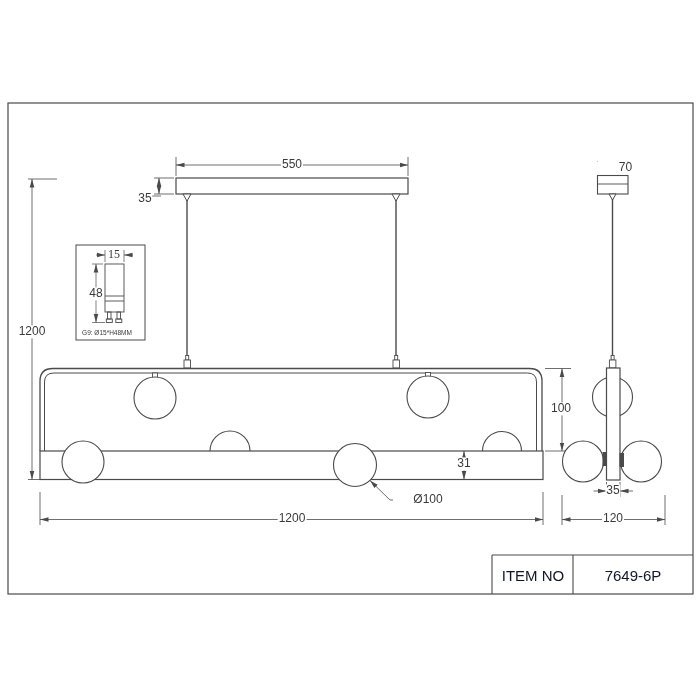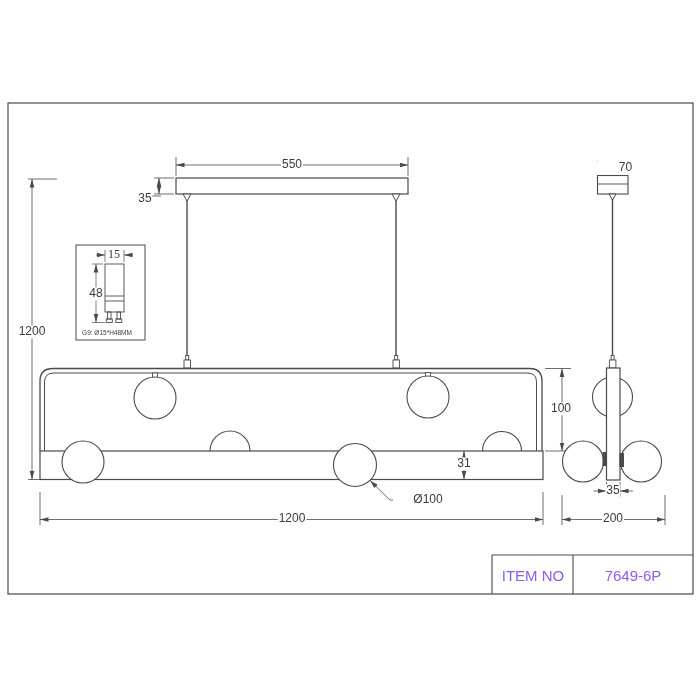--- a/index.html
+++ b/index.html
@@ -2,21 +2,21 @@
 <html><head>
 <meta charset="utf-8">
 <style>
   html,body{margin:0;padding:0;background:#fff;}
   #stage{position:relative;width:700px;height:700px;background:#ffffff;overflow:hidden;
          font-family:"Liberation Sans", sans-serif;}
   #linework{position:absolute;left:0;top:0;}
   .dim-label{position:absolute;transform:translate(-50%,-50%);background:#ffffff;
              color:#3a3a3a;font-size:12px;line-height:1.1;padding:0 1px;white-space:nowrap;}
   .tiny-label{font-size:6.5px;letter-spacing:0;}
-  .tb-text{position:absolute;transform:translate(-50%,-50%);color:#8b5cf6;font-size:15px;
+  .tb-text{position:absolute;transform:translate(-50%,-50%);color:#0f172a;font-size:15px;
            white-space:nowrap;background:transparent;}
 </style>
 </head>
 <body>
 
 <div id="stage">
 
   <svg id="linework" width="700" height="700" viewBox="0 0 700 700">
     <defs>
       <marker id="ae" markerWidth="9" markerHeight="6" refX="8.5" refY="3" orient="auto" markerUnits="userSpaceOnUse">
@@ -177,21 +177,21 @@
   <div class="dim-label" style="left:292px;top:165px;">550</div>
   <div class="dim-label" style="left:145px;top:199px;">35</div>
   <div class="dim-label" style="left:32px;top:332px;">1200</div>
   <div class="dim-label" style="left:561px;top:409px;">100</div>
   <div class="dim-label" style="left:464px;top:464px;">31</div>
   <div class="dim-label" style="left:428px;top:500px;">Ø100</div>
   <div class="dim-label" style="left:292px;top:519px;">1200</div>
 
   <div class="dim-label" style="left:614px;top:168px;padding-left:24px;">70</div>
   <div class="dim-label" style="left:613px;top:491px;">35</div>
-  <div class="dim-label" style="left:613px;top:519px;">200</div>
+  <div class="dim-label" style="left:613px;top:519px;">120</div>
 
   <div class="dim-label" style="left:114px;top:255px;font-family:Liberation Serif, serif;">15</div>
   <div class="dim-label" style="left:96px;top:294px;">48</div>
   <div class="dim-label tiny-label" style="left:107px;top:333px;">G9: Ø15*H48MM</div>
 
   <div class="tb-text" style="left:533px;top:575px;">ITEM NO</div>
   <div class="tb-text" style="left:633px;top:575px;">7649-6P</div>
 
 </div>
 

